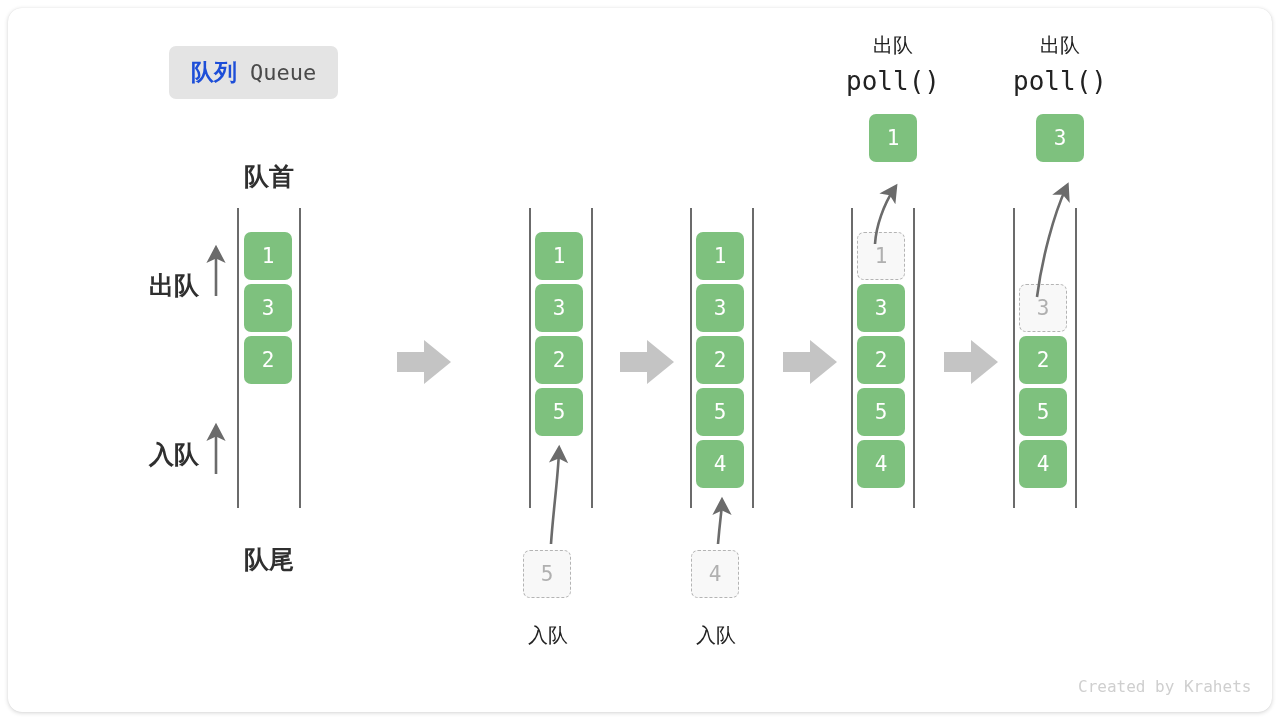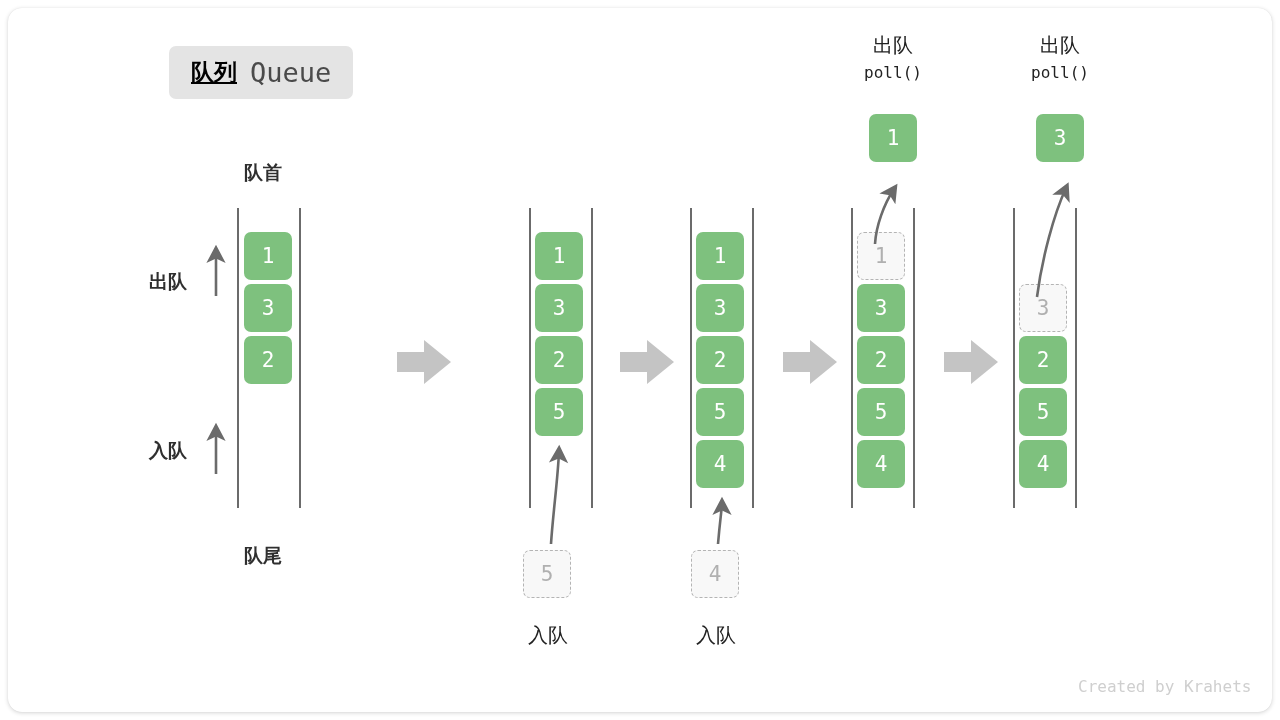--- a/index.html
+++ b/index.html
@@ -25,49 +25,48 @@
     position:absolute;
     left:161px;top:38px;
     height:53px;
     padding:0 22px;
     background:#e4e4e4;
     border-radius:7px;
     display:flex;align-items:center;gap:13px;
     white-space:nowrap;
   }
   .title-cn{
-    font-size:23px;font-weight:bold;color:#000000;
-    font-family:"Liberation Sans","DejaVu Sans",sans-serif;
-    text-decoration:underline;
+    font-size:23px;font-weight:bold;color:#1d4ed8;
+    font-family:"Liberation Sans","DejaVu Sans",sans-serif;
   }
   .title-en{
-    font-size:27px;color:#4a4a4a;
+    font-size:22px;color:#4a4a4a;
     font-family:"DejaVu Sans Mono","Liberation Mono",monospace;
   }
 
   
   .lbl{
     position:absolute;
-    font-size:19px;font-weight:bold;color:#2f2f2f;
+    font-size:25px;font-weight:bold;color:#2f2f2f;
     white-space:nowrap;
     font-family:"Liberation Sans","DejaVu Sans",sans-serif;
   }
   .op-label{
     position:absolute;
     text-align:center;
     white-space:nowrap;
     line-height:1.55;
   }
   .op-cn{
     font-size:20px;color:#222222;
     font-family:"Liberation Sans","DejaVu Sans",sans-serif;
     display:block;
   }
   .op-code{
-    font-size:16px;color:#222222;
+    font-size:26px;color:#222222;
     font-family:"DejaVu Sans Mono","Liberation Mono",monospace;
     display:block;
   }
   .arg{color:#3d8b40;font-weight:bold;}
 
   
   .rail{
     position:absolute;
     width:1.6px;
     background:#6b6b6b;

